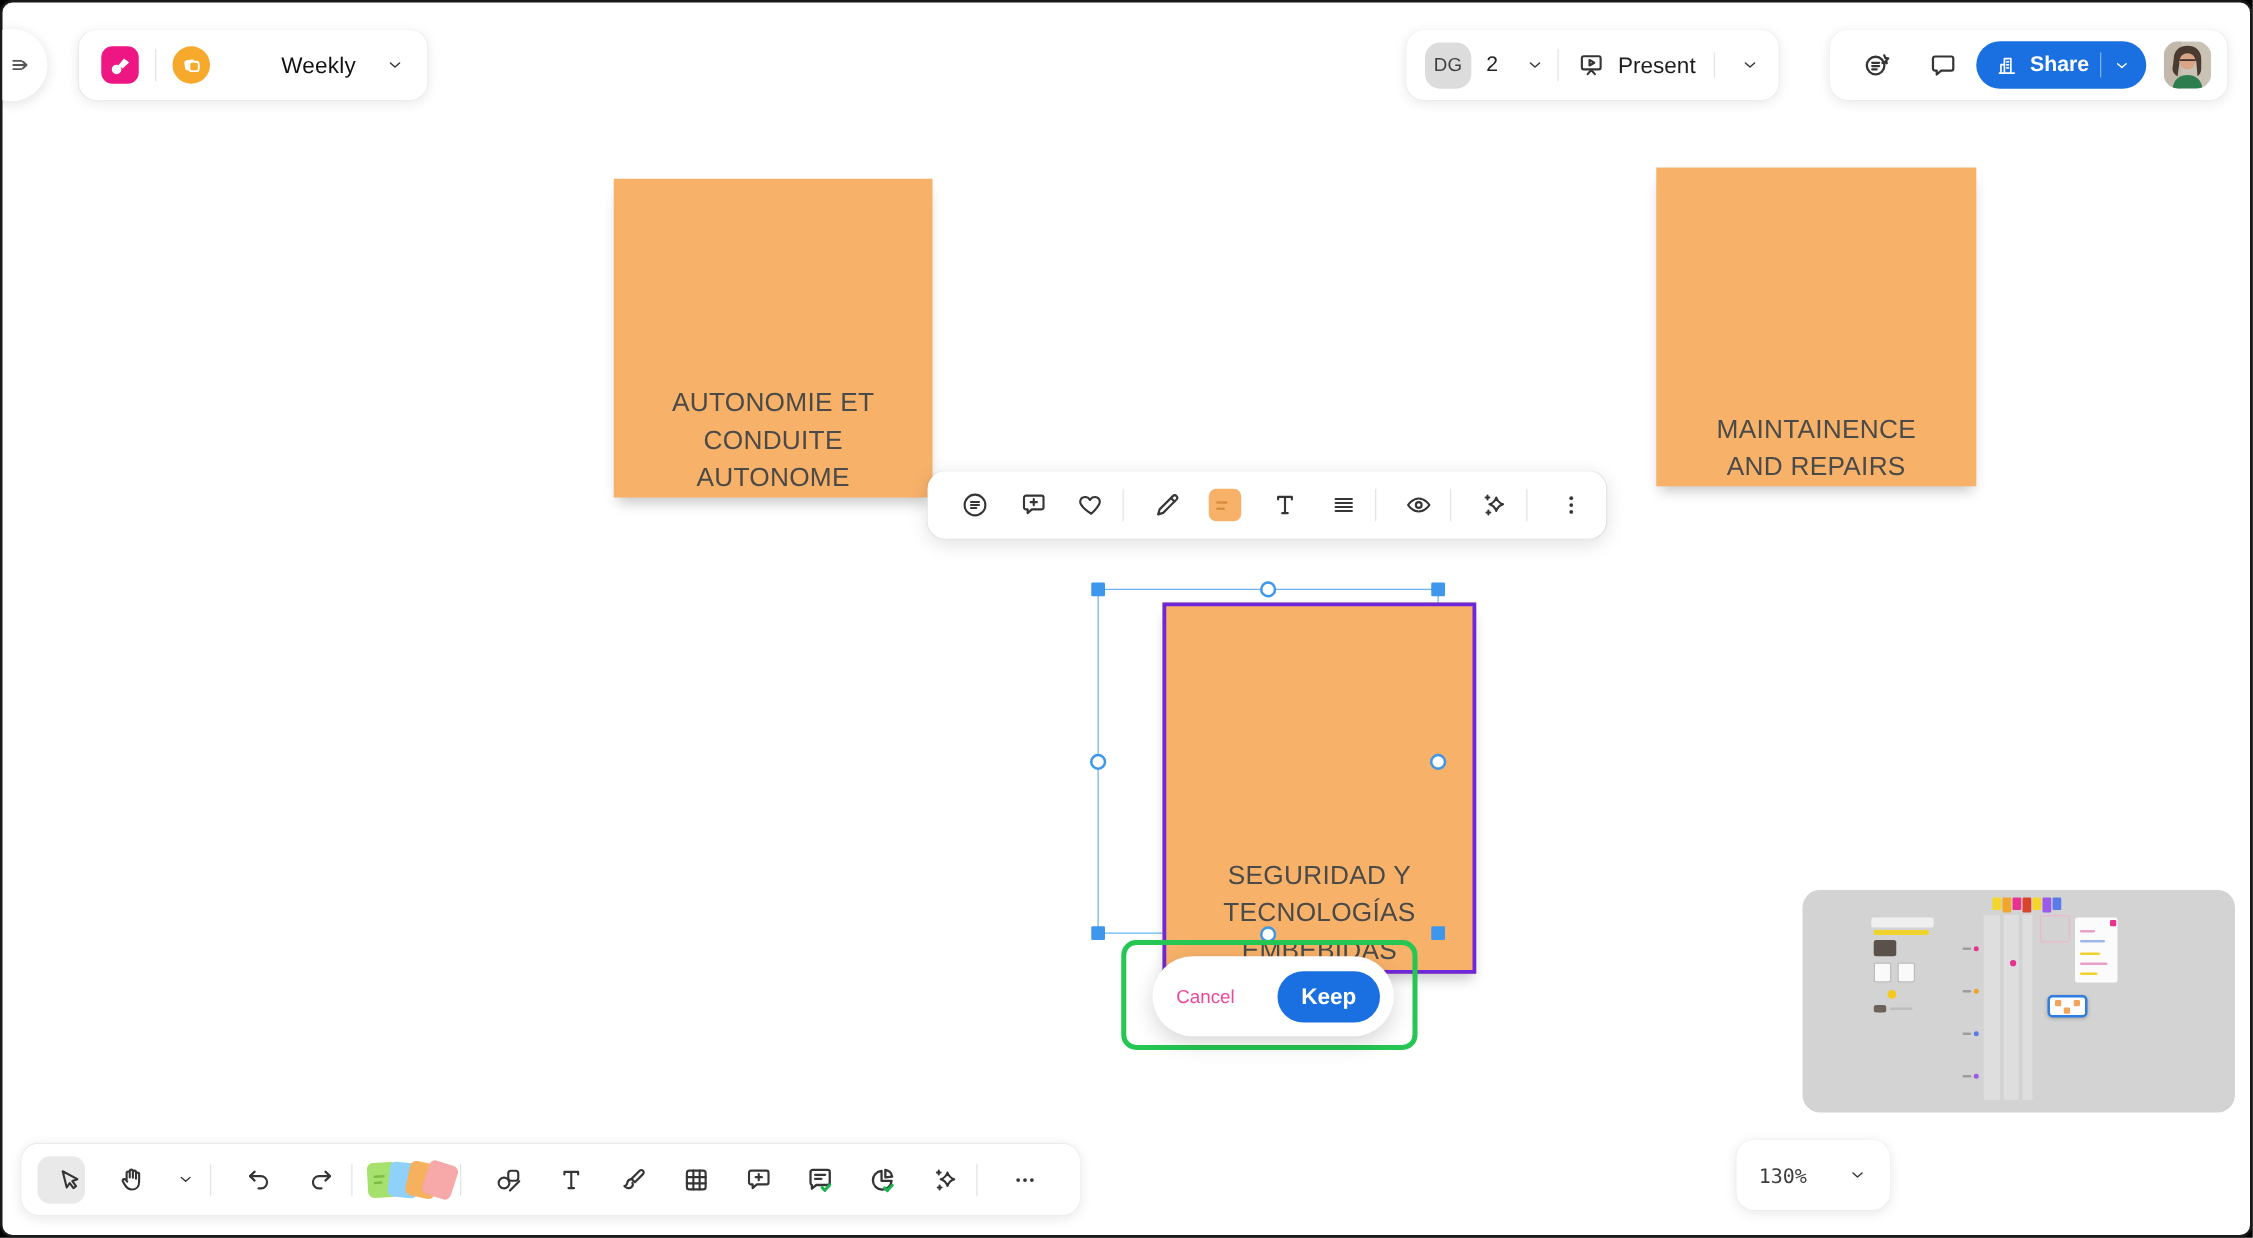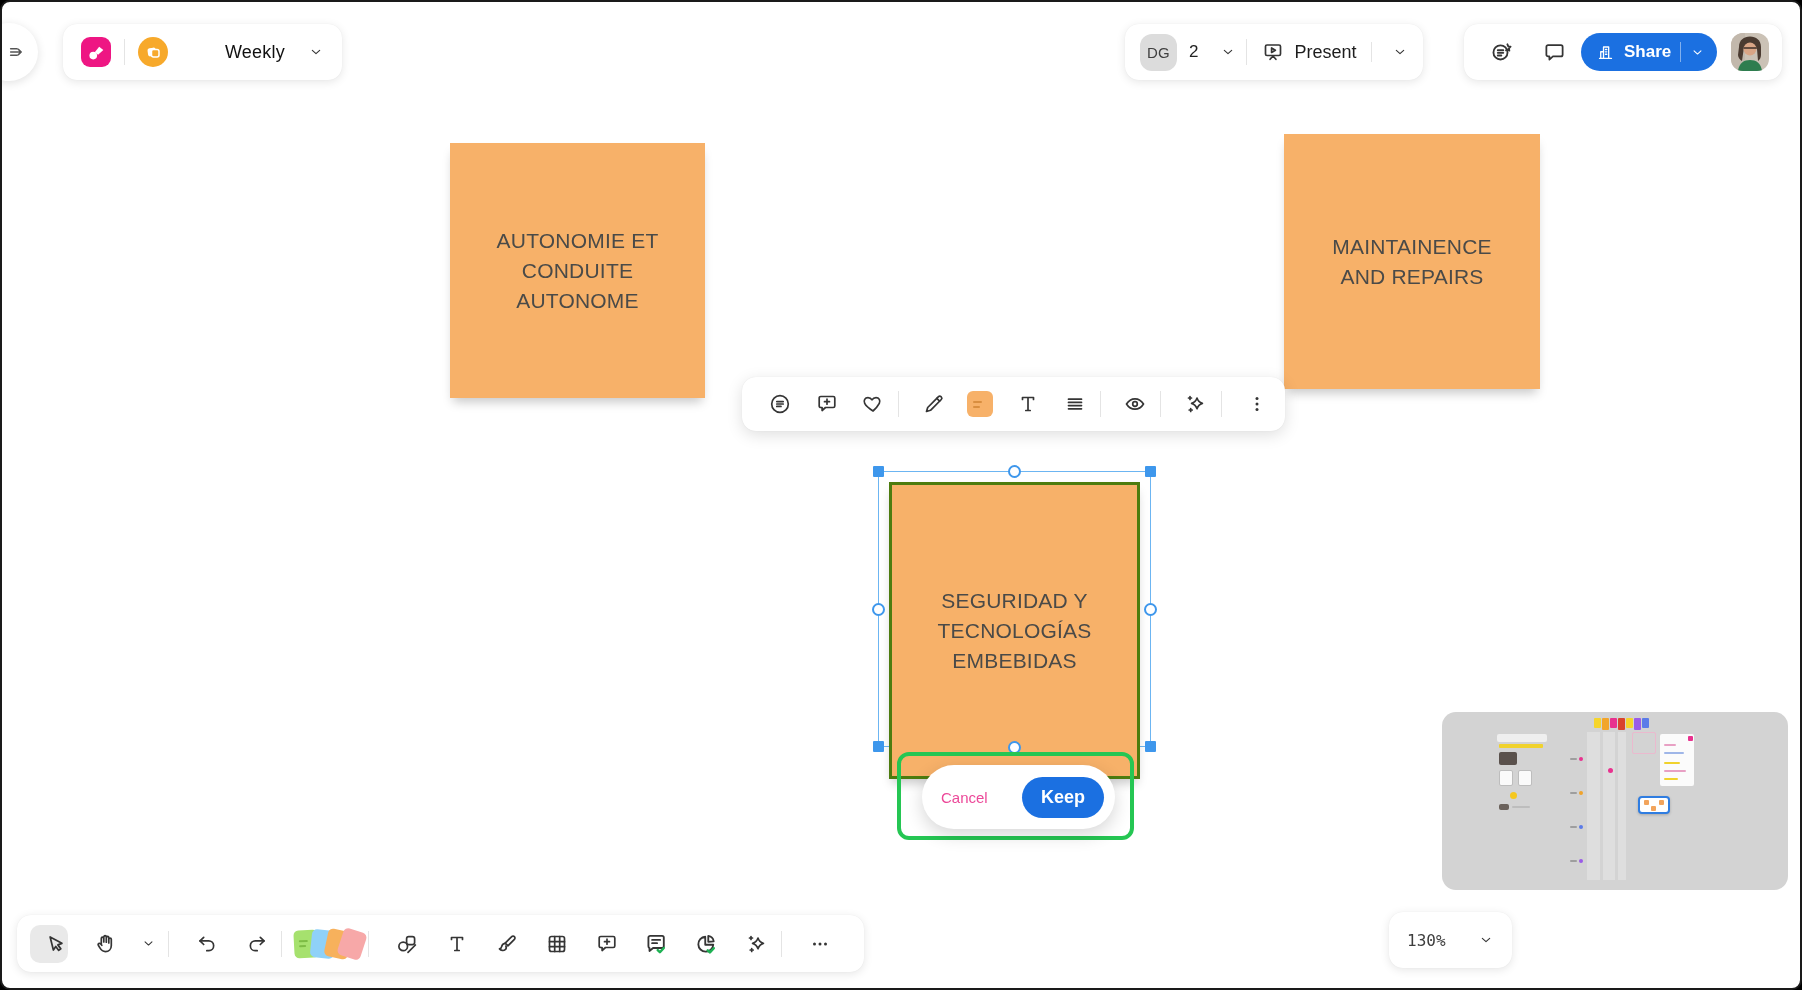--- a/index.html
+++ b/index.html
@@ -37,26 +37,26 @@
   .collab-count { font-size:17px; color:#222; padding:0 2px; }
   .present-label { font-size:18px; color:#1d1d1d; }
   .actions-card { left:1462px; top:22px; height:56px; padding:0 13px; gap:14px; }
   .share-btn { display:flex; align-items:center; gap:9px; height:38px; border-radius:20px; background:#1b70e1; color:#fff;
     padding:0 12px 0 15px; border:none; cursor:pointer; }
   .share-label { font-size:17px; font-weight:600; color:#fff; }
   .share-sep { width:1px; height:20px; background:rgba(255,255,255,.45); }
   .avatar { width:38px; height:38px; border-radius:12px; overflow:hidden; flex:0 0 38px; cursor:pointer; }
 
   
-  .note { position:absolute; background:#f7b169; display:flex; align-items:center; justify-content:center;
-    box-shadow:0 7px 10px -3px rgba(0,0,0,.22); cursor:pointer; }
+  .note { position:absolute; background:#f7b169; display:flex; align-items:flex-end; justify-content:center;
+    box-shadow:0 7px 10px -3px rgba(0,0,0,.22); cursor:pointer;margin-left:41px; }
   .note-text { width:200px; text-align:center; font-size:21px; line-height:30px; color:#4a4a48; letter-spacing:.2px; }
   .note-a { left:448px; top:141px; width:255px; height:255px; }
   .note-b { left:1282px; top:132px; width:256px; height:255px; }
-  .note-c { left:887px; top:480px; width:251px; height:297px; border:3px solid #4d7c0f; }
+  .note-c { left:887px; top:480px; width:251px; height:297px; border:3px solid #6d28d9; }
 
   
   .sel-rect { position:absolute; left:876px; top:469px; width:273px; height:276px; border:1.5px solid #6cb5f2; pointer-events:none; }
   .hdl-sq { position:absolute; width:11px; height:11px; background:#3e97ec; border-radius:1px; cursor:pointer; }
   .hdl-ci { position:absolute; width:13px; height:13px; background:#fff; border:2px solid #3e97ec; border-radius:50%; cursor:pointer; }
 
   
   .ctx-toolbar { left:740px; top:375px; width:543px; height:54px; border-radius:14px; padding:0 16px; gap:13px;
     box-shadow:0 4px 16px rgba(0,0,0,.13), 0 0 1px rgba(0,0,0,.1); }
   .ctx-toolbar .ibtn { width:34px; height:34px; }

